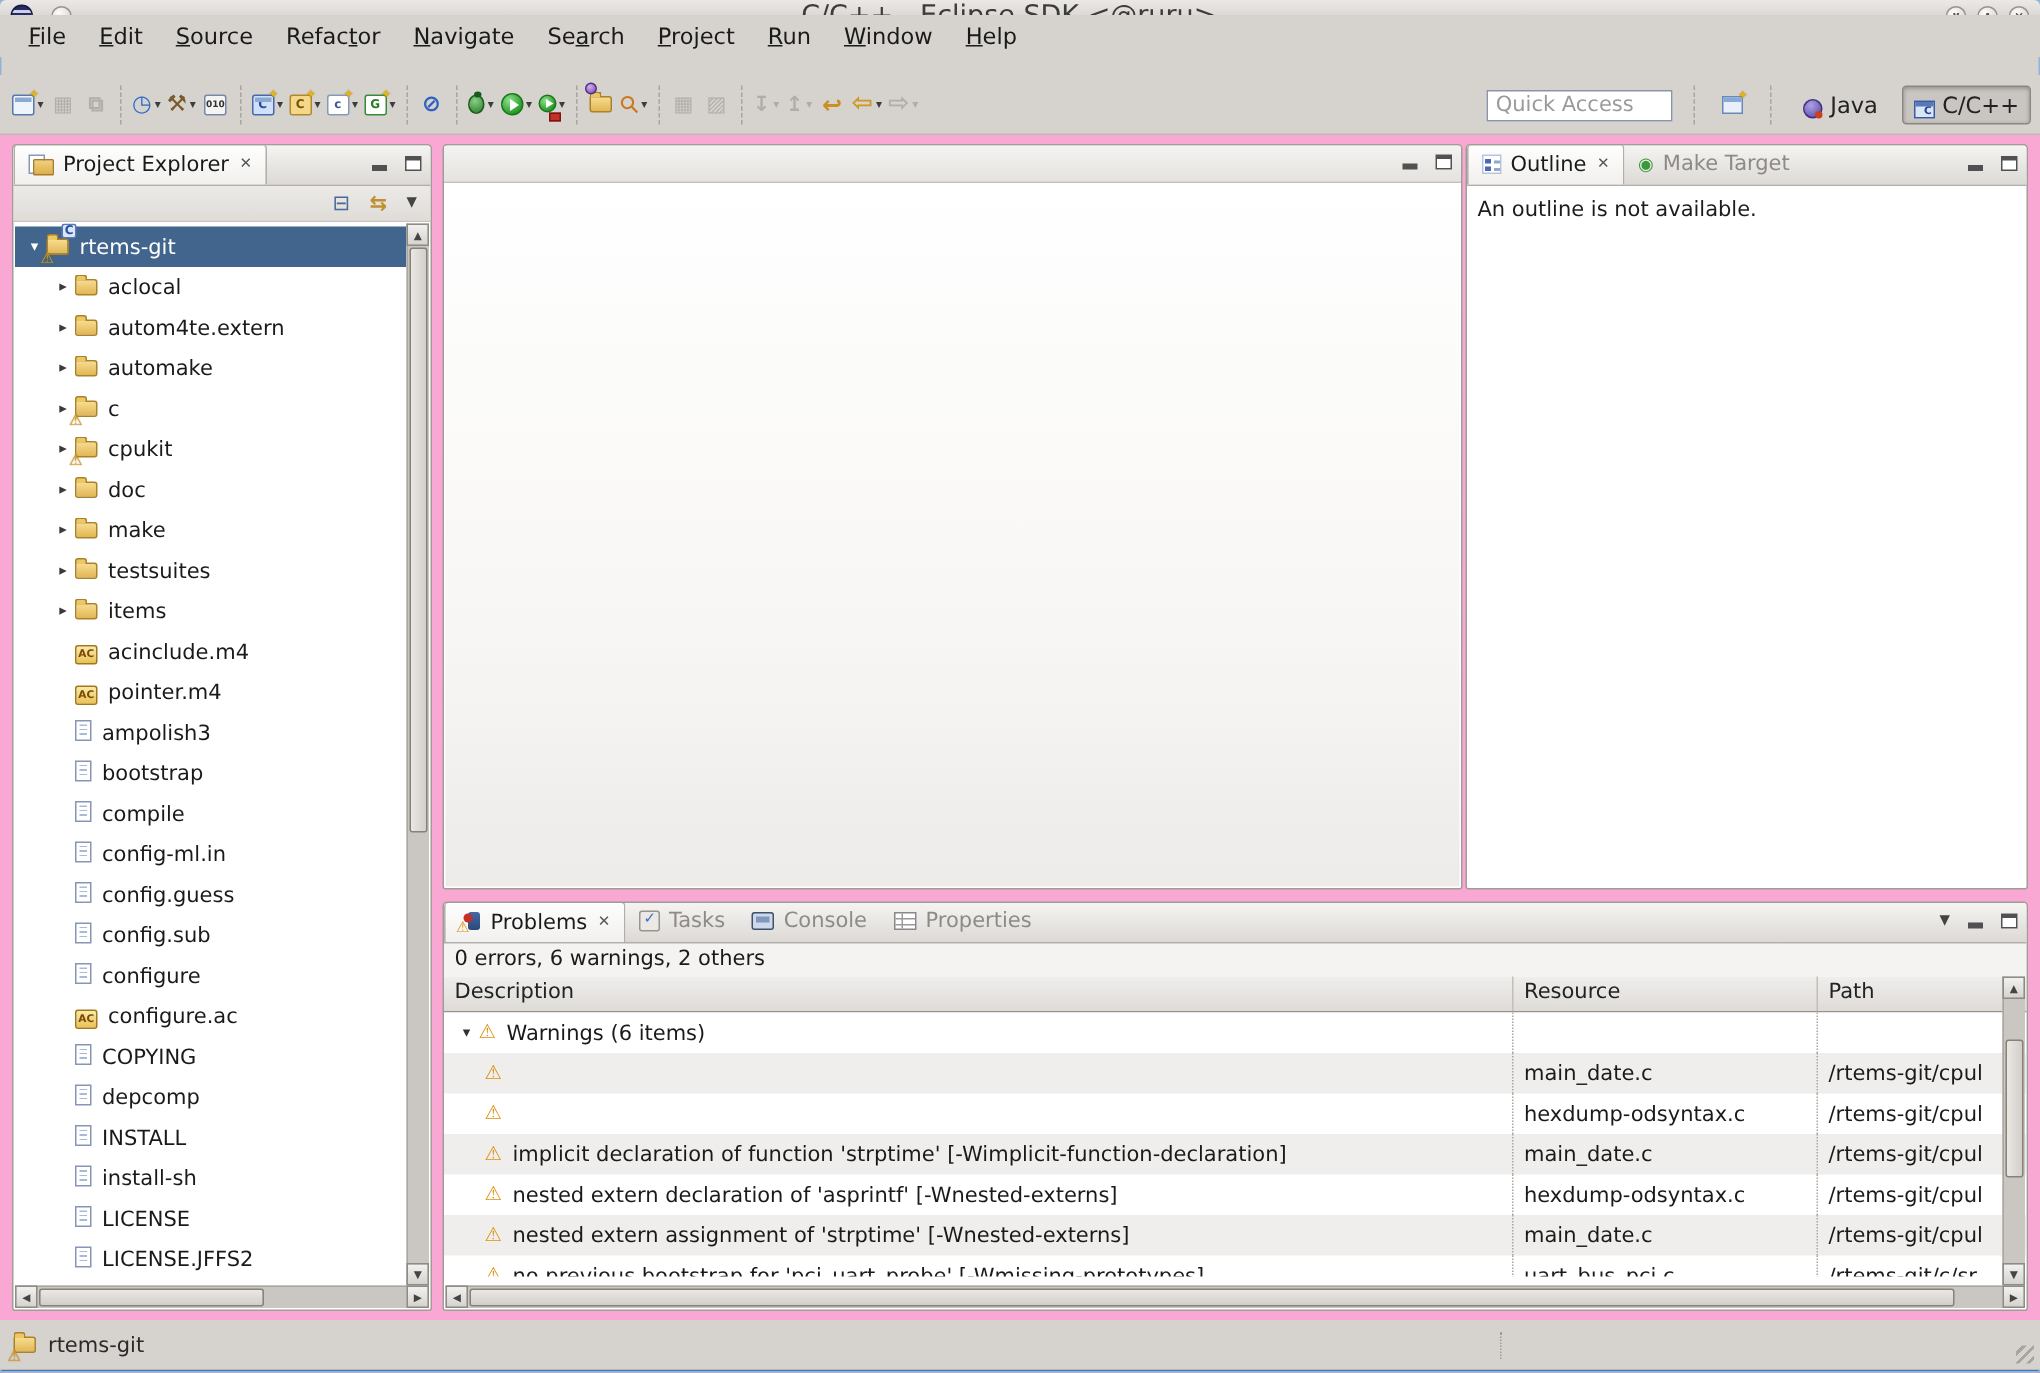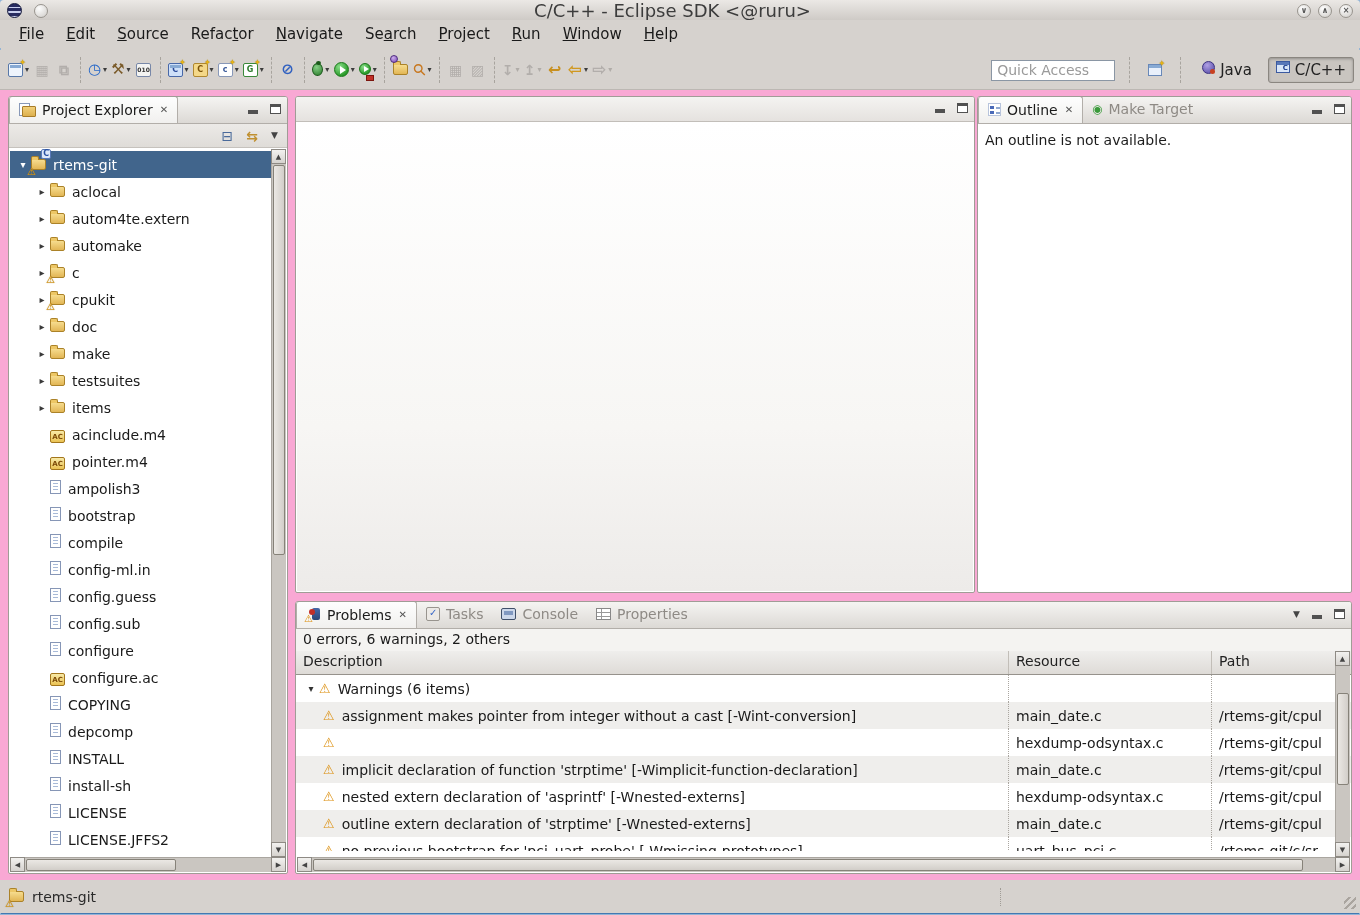--- a/index.html
+++ b/index.html
@@ -9,21 +9,21 @@
 
   
   .titlebar { position:absolute; left:0; top:0; right:0; height:22px; background:linear-gradient(#ebe8e5,#cdc9c5); border-bottom:1px solid #b2aea9; border-radius:4px 4px 0 0; display:flex; align-items:center; }
   .eclipse-logo { width:15px; height:15px; margin-left:7px; border-radius:50%; border:1px solid #14183c; background:repeating-linear-gradient(180deg,#272b60 0 3px,#c9cfee 3px 4.5px); }
   .round-btn { width:14px; height:14px; margin-left:12px; border-radius:50%; border:1px solid #98948e; background:radial-gradient(circle at 35% 30%,#fdfdfd,#cfccc8); display:flex;align-items:center;justify-content:center; font-size:8px; color:#555; }
   .win-title { flex:1; text-align:center; font-size:18px; color:#3c3c3c; }
   .winctl { display:flex; gap:7px; margin-right:7px; }
   .winctl .round-btn { margin-left:0; font-weight:bold; }
 
   
-  .menubar { position:absolute; left:0; top:20px; right:0; height:28px; display:flex; align-items:center; padding-left:8px; font-size:15px; color:#1a1a1a; background:#d6d2ce; }
+  .menubar { position:absolute; left:0; top:10px; right:0; height:28px; display:flex; align-items:center; padding-left:8px; font-size:15px; color:#1a1a1a; background:#d6d2ce; }
   .menu-item { padding:3px 11px; cursor:default; }
 
   
   .toolbar { position:absolute; left:0; top:50px; right:0; height:40px; background:#d6d2ce; border-bottom:1px solid #bcb8b3; display:flex; align-items:center; padding-left:6px; }
   .tbtn { height:26px; min-width:22px; display:flex; align-items:center; justify-content:center; padding:0 2px; border-radius:3px; position:relative; }
   .tsep { width:0; height:26px; border-left:1px dashed #a8a49e; margin:0 5px; }
   .dd { font-size:8px; color:#3c3c3c; margin-left:2px; }
   .dd.dddis { color:#b0aca8; }
   .tglyph { line-height:1; font-weight:bold; }
   .ibox { position:relative; display:inline-flex; align-items:center; justify-content:center; width:15px; height:14px; border:1px solid; border-radius:2px; }
@@ -36,21 +36,21 @@
   .runico.small { width:12px; height:12px; } .runico.small::after{ left:4px; top:2px; border-left-width:5px; border-top-width:3px; border-bottom-width:3px; }
   .redbox { position:absolute; right:-3px; bottom:-2px; width:8px; height:6px; background:#c23028; border:1px solid #7c150e; }
   .bugico { width:11px; height:13px; background:radial-gradient(circle at 40% 30%,#86d086,#2a7a2a); border:1px solid #1a5a1a; border-radius:50%; position:relative; display:inline-block; }
   .bugico::before { content:""; position:absolute; left:3px; top:-3px; width:5px; height:4px; background:#1a5a1a; border-radius:50%; }
   .pball { position:absolute; left:-3px; top:-5px; width:8px; height:8px; border-radius:50%; background:radial-gradient(circle at 35% 30%,#cfb0ec,#7747b5); border:1px solid #4f2d80; }
   .ic-wrap { position:relative; display:inline-block; }
 
   .tb-right { position:absolute; right:6px; top:50px; height:40px; display:flex; align-items:center; gap:9px; }
   .qa-input { width:124px; height:21px; border:1px solid #8a96a4; background:#fff; font-size:14px; color:#333; padding:1px 5px; font-family:inherit; }
   .qa-input::placeholder { color:#9a9a9a; }
-  .persp { display:flex; align-items:flex-start; gap:5px; font-size:15px; color:#222; padding:3px 7px; border-radius:3px; }
+  .persp { display:flex; align-items:flex-end; gap:5px; font-size:15px; color:#222; padding:3px 7px; border-radius:3px; }
   .persp.active { border:1px solid #8a8680; background:#c9c5c0; box-shadow:inset 0 1px 3px rgba(0,0,0,.28); }
   .ic-persp-open { position:relative; width:14px; height:12px; background:#e9f0fb; border:1px solid #6888b8; }
   .ic-persp-open::before { content:""; position:absolute; top:0; left:0; right:0; height:3px; background:#88aad4; }
   .ic-java { width:13px; height:13px; border-radius:50%; background:radial-gradient(circle at 38% 30%,#b0a0e4,#5146a2); border:1px solid #3a3080; position:relative; }
   .ic-java::after { content:""; position:absolute; right:-1px; bottom:-1px; width:5px; height:5px; border-radius:50%; background:#c8401f; }
   .ic-cpp { position:relative; width:14px; height:12px; background:#d9e6f8; border:1px solid #3b5aa0; display:flex; align-items:flex-end; justify-content:flex-end; }
   .ic-cpp::before { content:""; position:absolute; top:0; left:0; right:0; height:3px; background:#5878b8; }
   .ic-cpp .ibox-t { font-size:7px; color:#21418f; margin:0 1px 0 0; }
 
   
@@ -527,21 +527,20 @@
               <span class="garrow">▾</span>
               <span class="wsm">⚠</span>
               <span>Warnings (6 items)</span>
             </div>
             <div class="td c-res"></div>
             <div class="td c-path"></div>
           </div>
           <div class="tr stripe">
             <div class="td c-desc indent">
               <span class="wsm">⚠</span>
-              <span>assignment makes pointer from integer without a cast [-Wint-conversion]</span>
             </div>
             <div class="td c-res">main_date.c</div>
             <div class="td c-path">/rtems-git/cpul</div>
           </div>
           <div class="tr">
             <div class="td c-desc indent">
               <span class="wsm">⚠</span>
             </div>
             <div class="td c-res">hexdump-odsyntax.c</div>
             <div class="td c-path">/rtems-git/cpul</div>
@@ -558,21 +557,21 @@
             <div class="td c-desc indent">
               <span class="wsm">⚠</span>
               <span>nested extern declaration of 'asprintf' [-Wnested-externs]</span>
             </div>
             <div class="td c-res">hexdump-odsyntax.c</div>
             <div class="td c-path">/rtems-git/cpul</div>
           </div>
           <div class="tr stripe">
             <div class="td c-desc indent">
               <span class="wsm">⚠</span>
-              <span>outline extern declaration of 'strptime' [-Wnested-externs]</span>
+              <span>nested extern assignment of 'strptime' [-Wnested-externs]</span>
             </div>
             <div class="td c-res">main_date.c</div>
             <div class="td c-path">/rtems-git/cpul</div>
           </div>
           <div class="tr">
             <div class="td c-desc indent">
               <span class="wsm">⚠</span>
               <span>no previous bootstrap for 'pci_uart_probe' [-Wmissing-prototypes]</span>
             </div>
             <div class="td c-res">uart_bus_pci.c</div>

